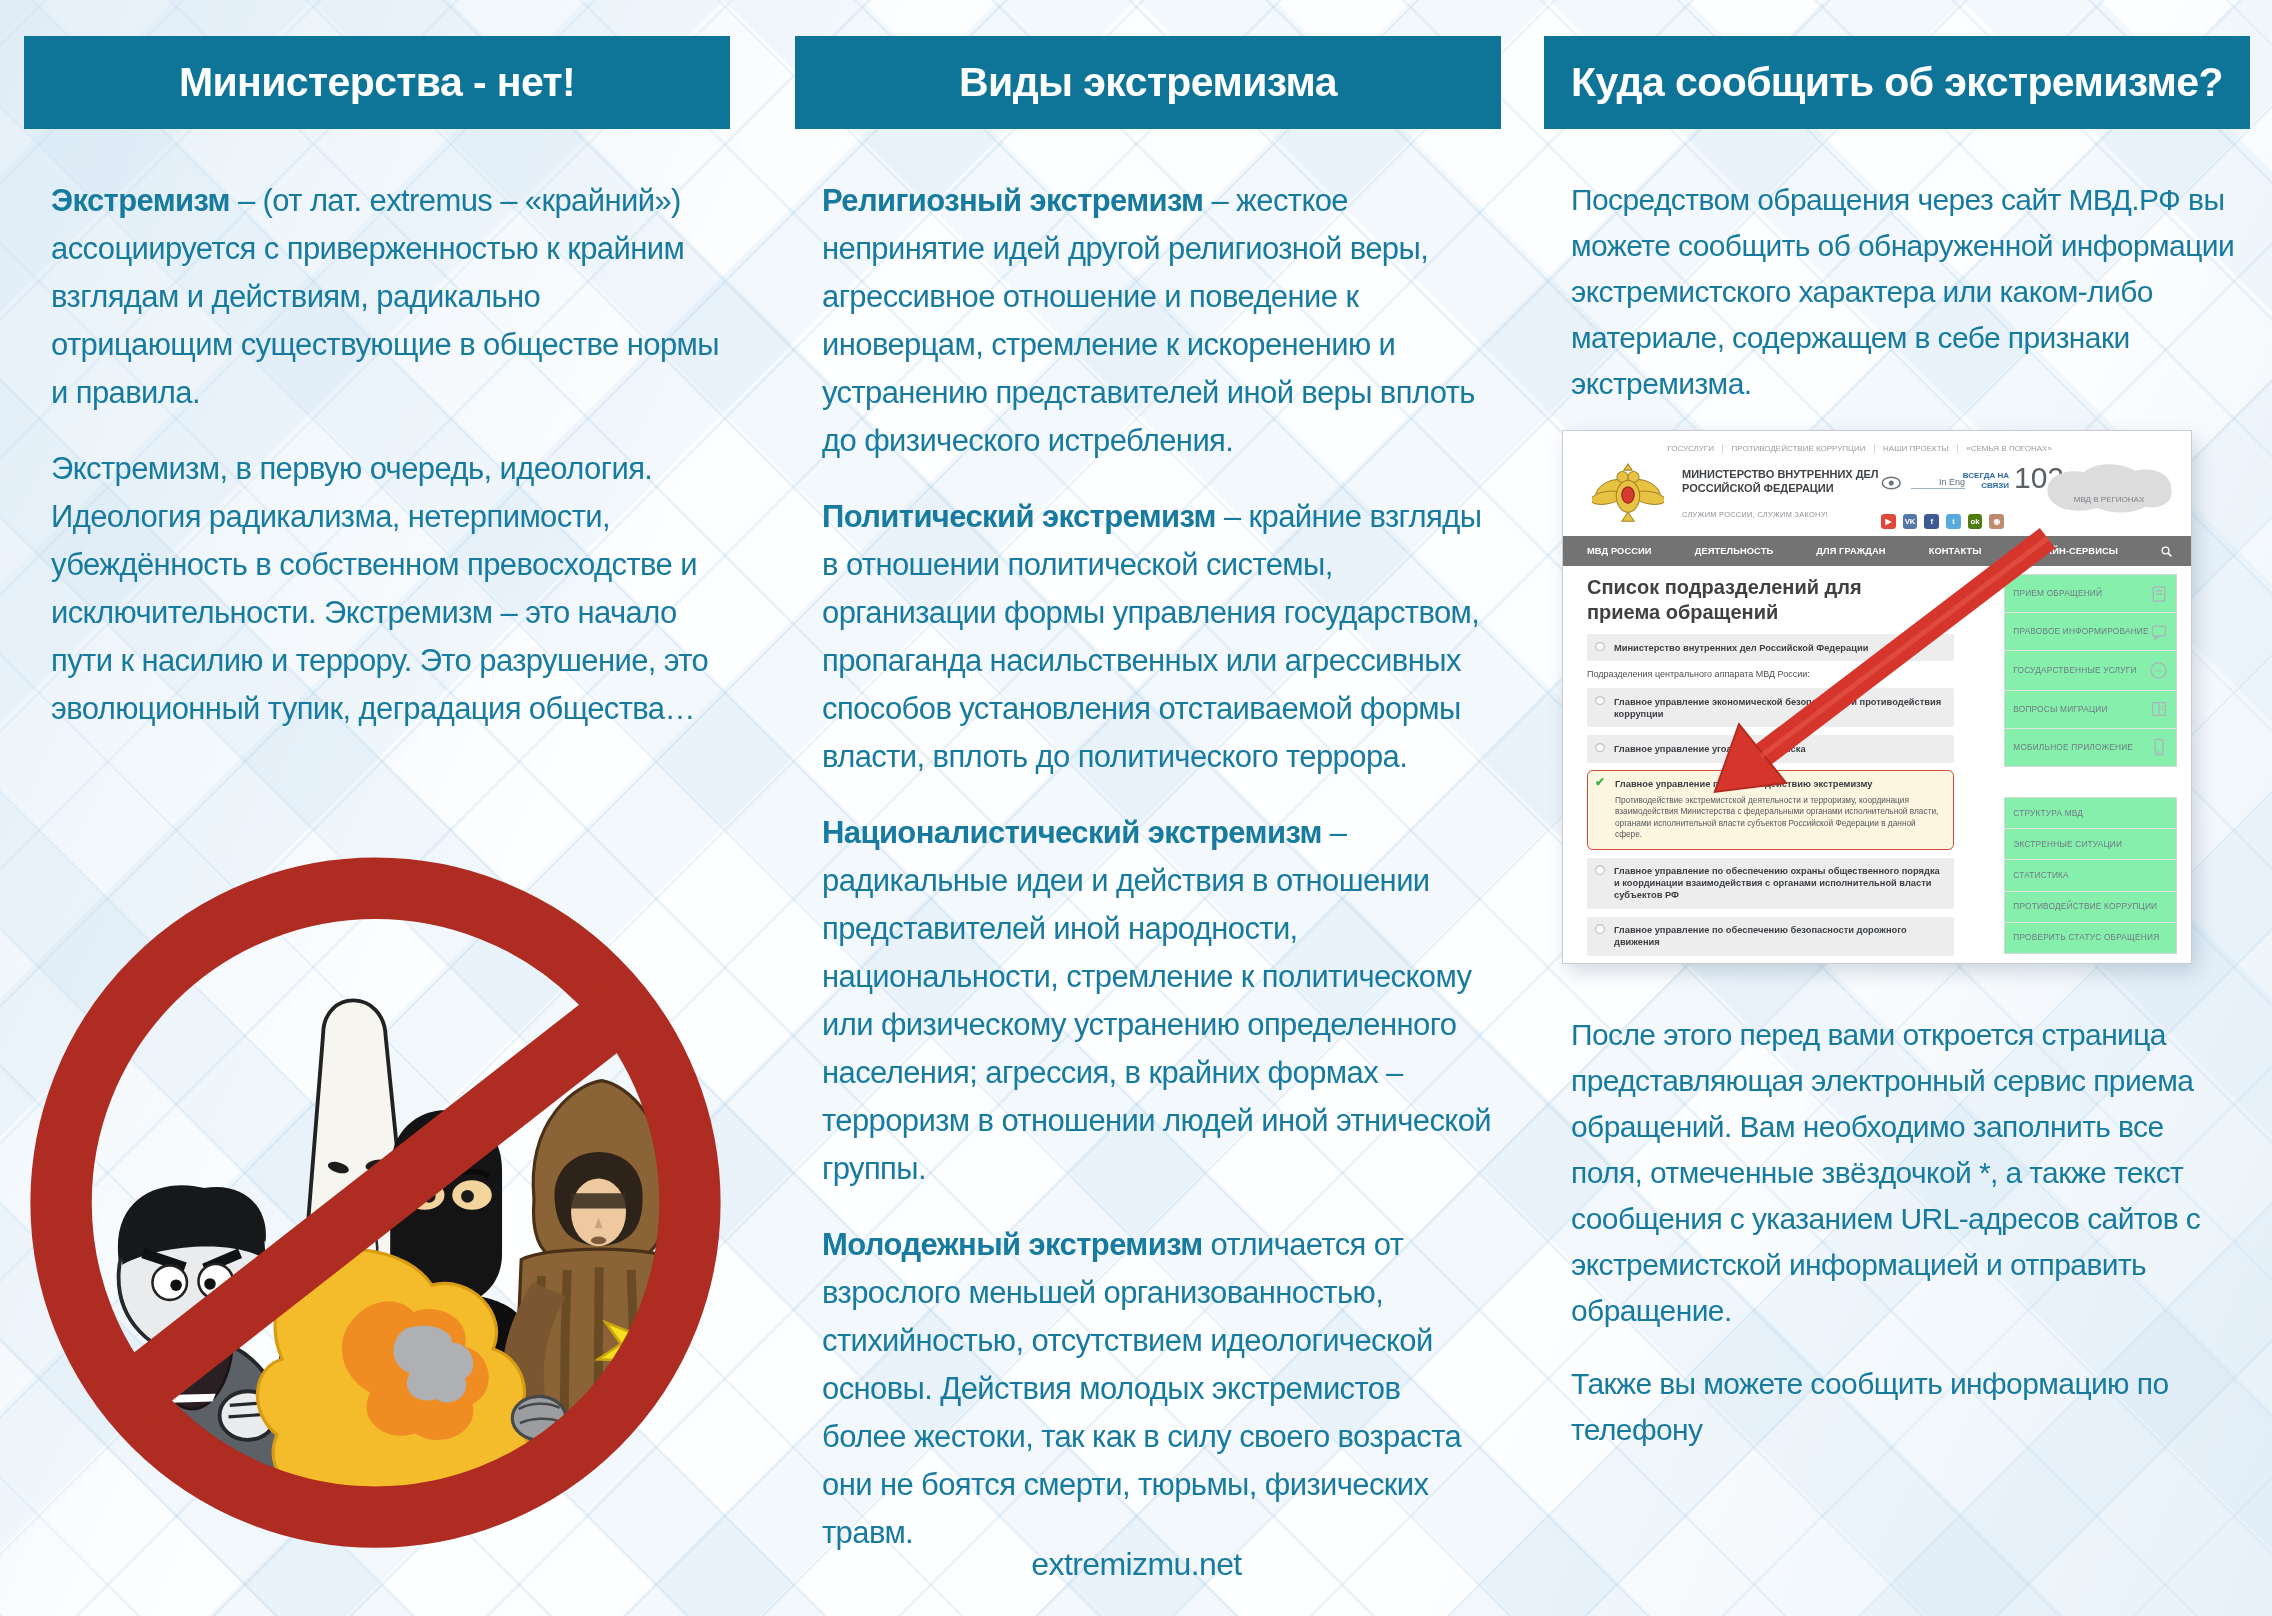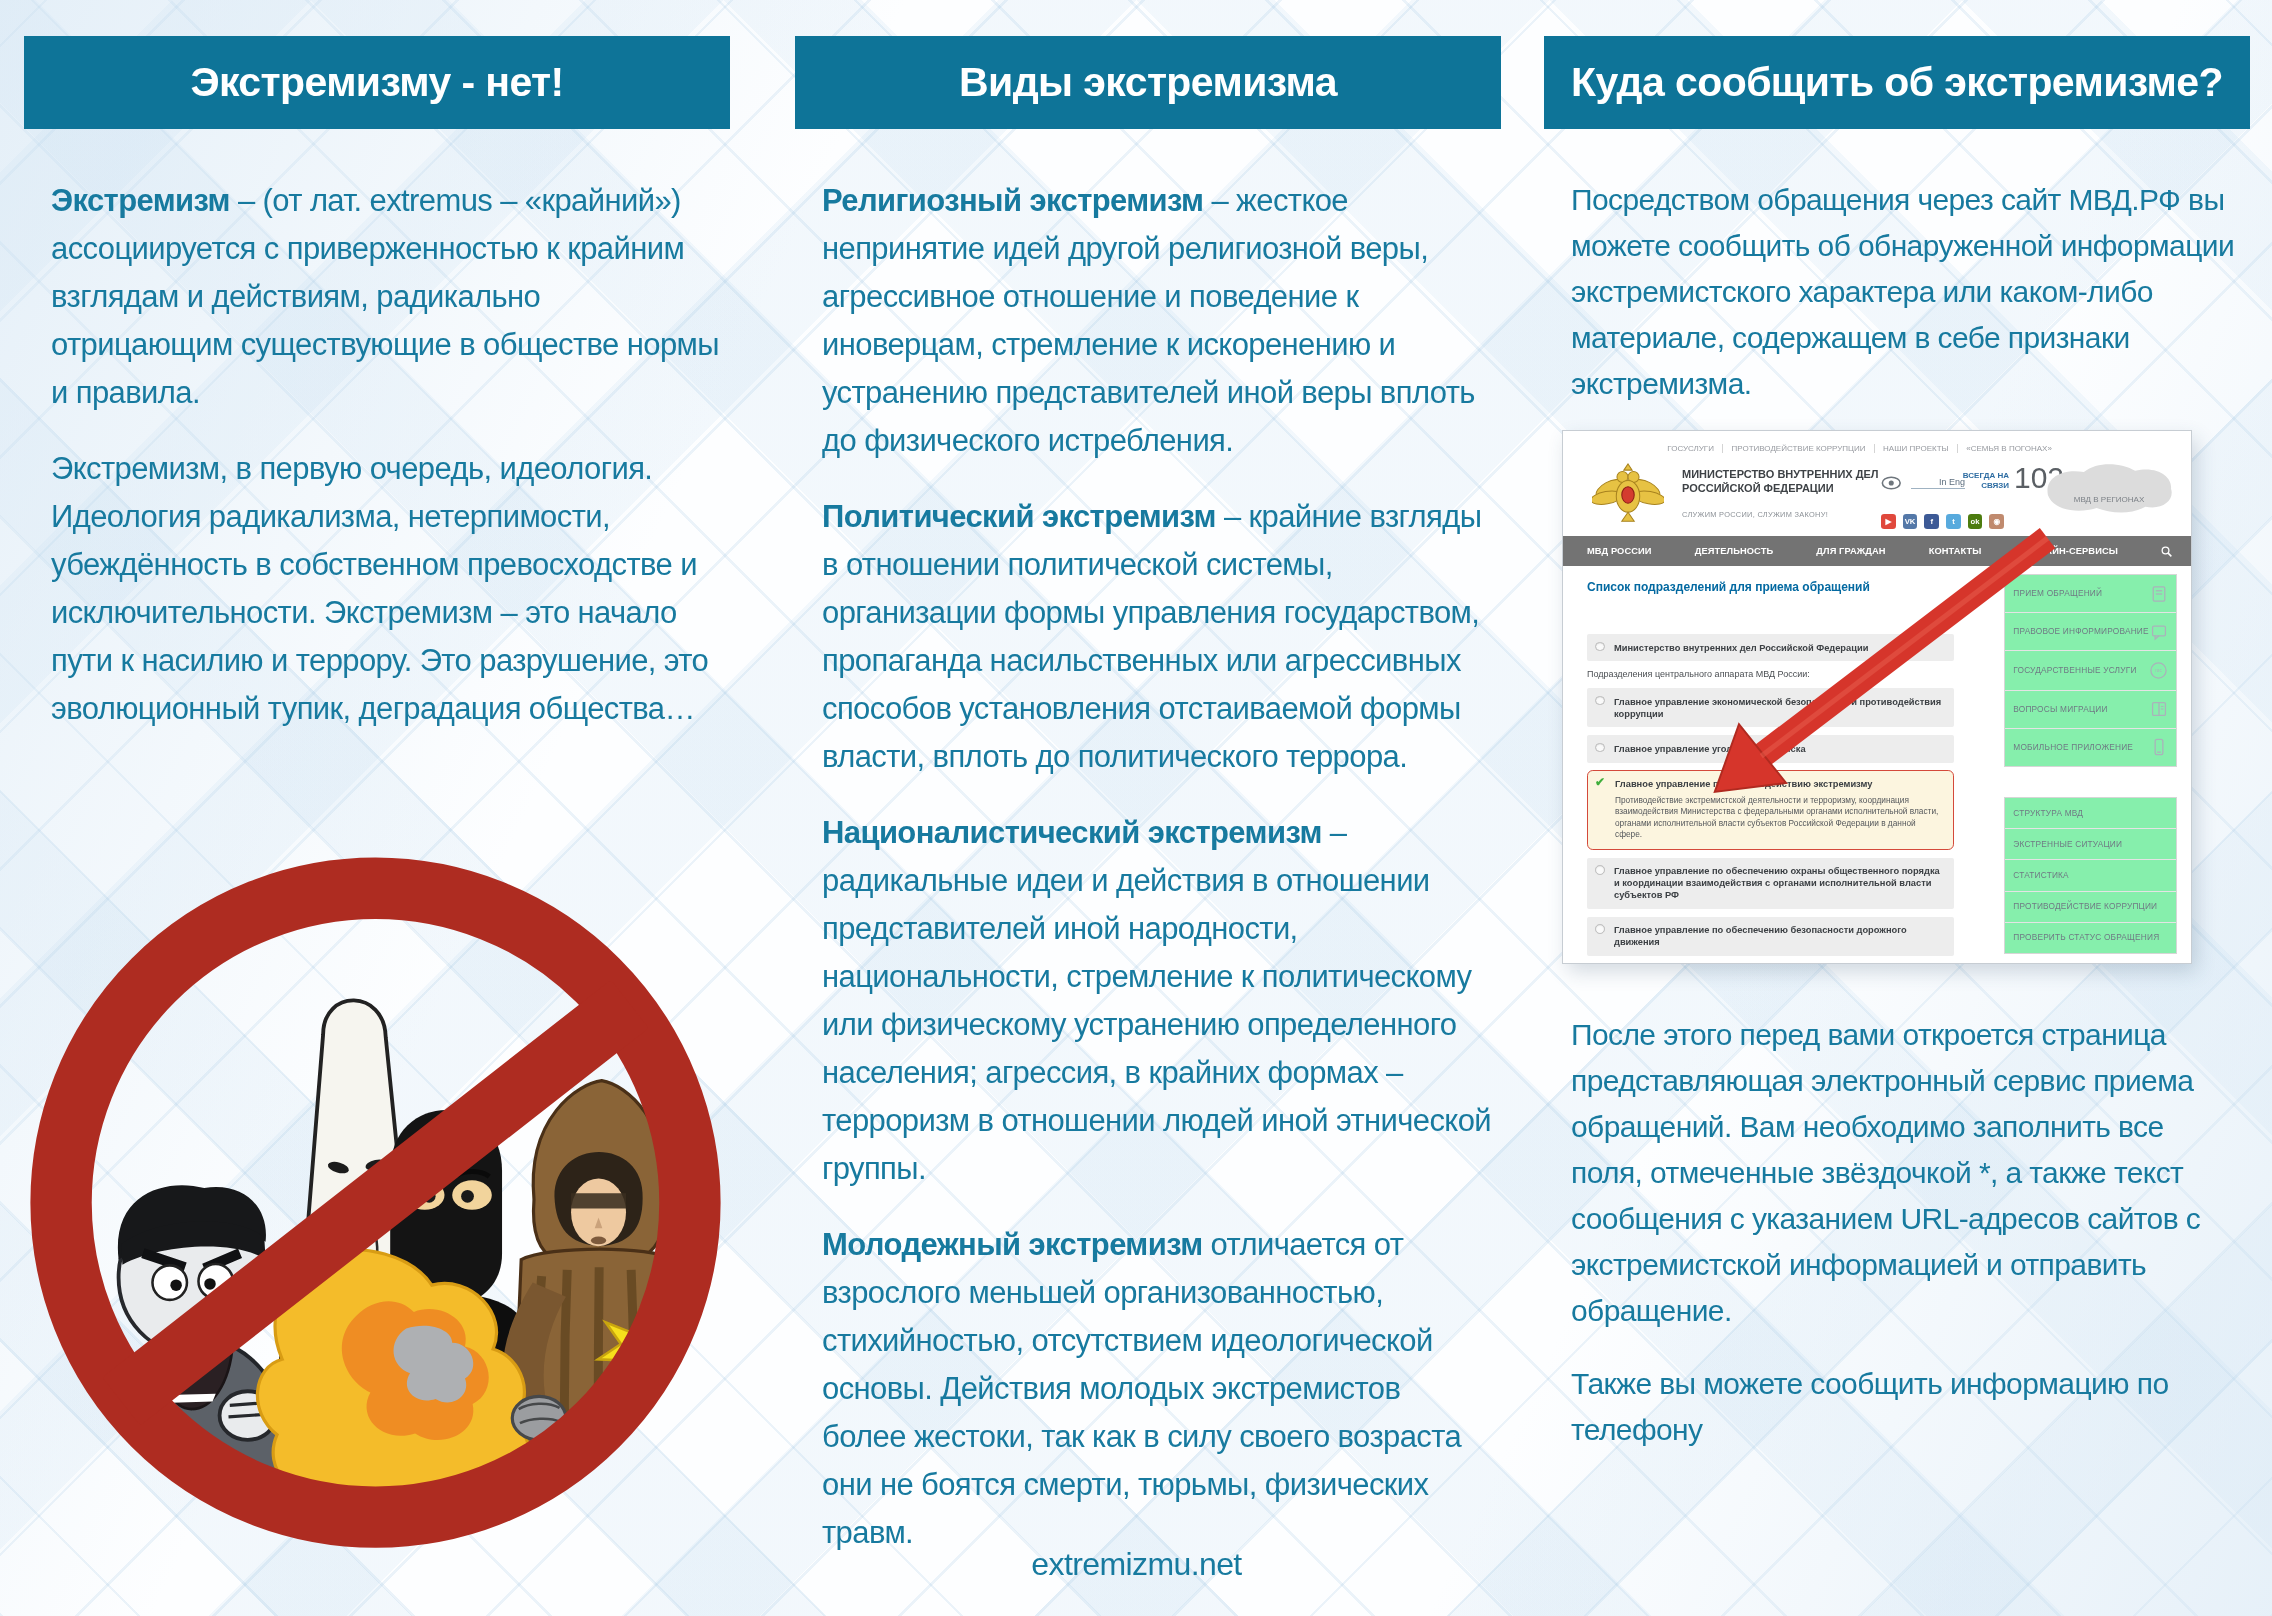--- a/index.html
+++ b/index.html
@@ -58,21 +58,21 @@
   .sc-social { position:absolute; top:83px; left:318px; display:flex; gap:7px; }
   .soc { width:14.7px; height:14.7px; border-radius:3.2px; color:#fff; font-size:7.7px; font-weight:bold; display:flex; align-items:center; justify-content:center; }
   .sc-map { position:absolute; top:18px; right:11.5px; width:141px; height:80px; }
   .sc-map svg { position:absolute; inset:0; }
   .sc-map .maplabel { position:absolute; top:46px; left:0; right:0; text-align:center; font-size:8px; color:#7c8187; }
   .sc-nav {
     position:absolute; top:105px; left:0; right:0; height:30px; background:#737373;
     display:flex; align-items:center; justify-content:space-between; padding:0 19px 0 24px;
     color:#fff; font-size:9.3px; font-weight:bold; letter-spacing:0.1px;
   }
-  .sc-title { position:absolute; top:144px; left:24px; width:307px; font-size:12px; line-height:25px; color:#0369a1; }
+  .sc-title { position:absolute; top:144px; left:24px; width:307px; font-size:20px; line-height:25px; color:#404040; }
   .sc-rows { position:absolute; top:203px; left:24px; width:367px; }
   .sc-row {
     position:relative; background:#ededed; border-radius:1.9px; margin-bottom:7.7px;
     padding:7.7px 7.7px 7.7px 27px; font-size:9.3px; line-height:12px; font-weight:bold; color:#3c4044;
   }
   .radio {
     position:absolute; left:8.3px; top:7.7px; width:9.6px; height:9.6px; border-radius:50%;
     background:#fafafa; border:0.6px solid #b9b9b9; box-shadow:inset 0 0.6px 1.3px rgba(0,0,0,.15);
   }
   .sc-grouplabel { font-size:9px; color:#4b4f53; font-weight:normal; margin:3.8px 0 9px 0; }
@@ -95,21 +95,21 @@
   .page-footer {
     position:absolute; left:0; right:0; top:1546px; text-align:center;
     color:#177a9f; font-size:32px; letter-spacing:-0.6px;
   }
 </style>
 </head>
 <body>
 
 <section class="col" id="col-left">
   <header class="band">
-    <span>Экстремизму - нет!</span>
+    <span>Министерства - нет!</span>
   </header>
   <div class="coltext">
     <p class="body-text"><b class="lead">Экстремизм</b><span> – (от лат. extremus – «крайний») ассоциируется с приверженностью к крайним взглядам и действиям, радикально отрицающим существующие в обществе нормы и правила.</span></p>
     <p class="body-text">Экстремизм, в первую очередь, идеология. Идеология радикализма, нетерпимости, убеждённость в собственном превосходстве и исключительности. Экстремизм – это начало пути к насилию и террору. Это разрушение, это эволюционный тупик, деградация общества…</p>
   </div>
 
   <svg id="ban-illustration" viewBox="0 0 1100 1190">
     <defs>
       <clipPath id="innerCircle">
           <circle cx="550" cy="575" r="502"></circle>

